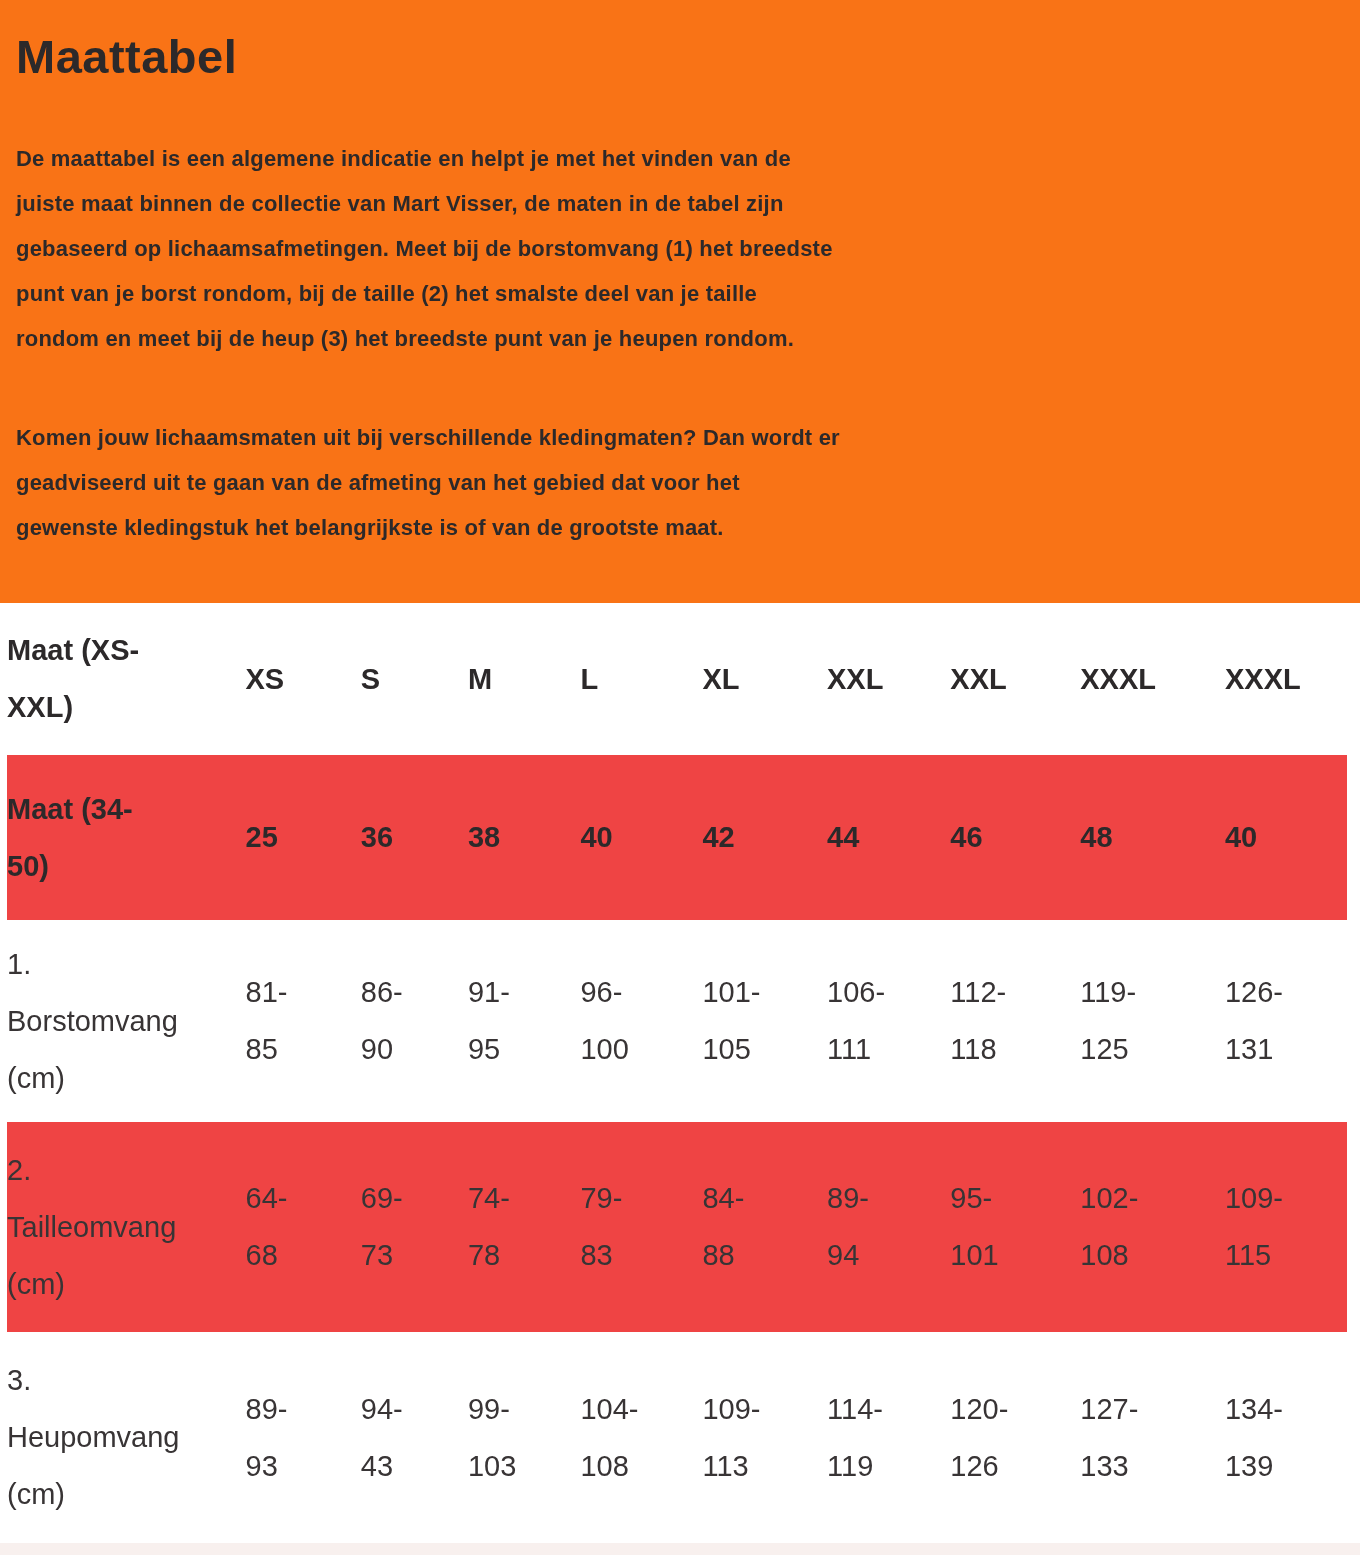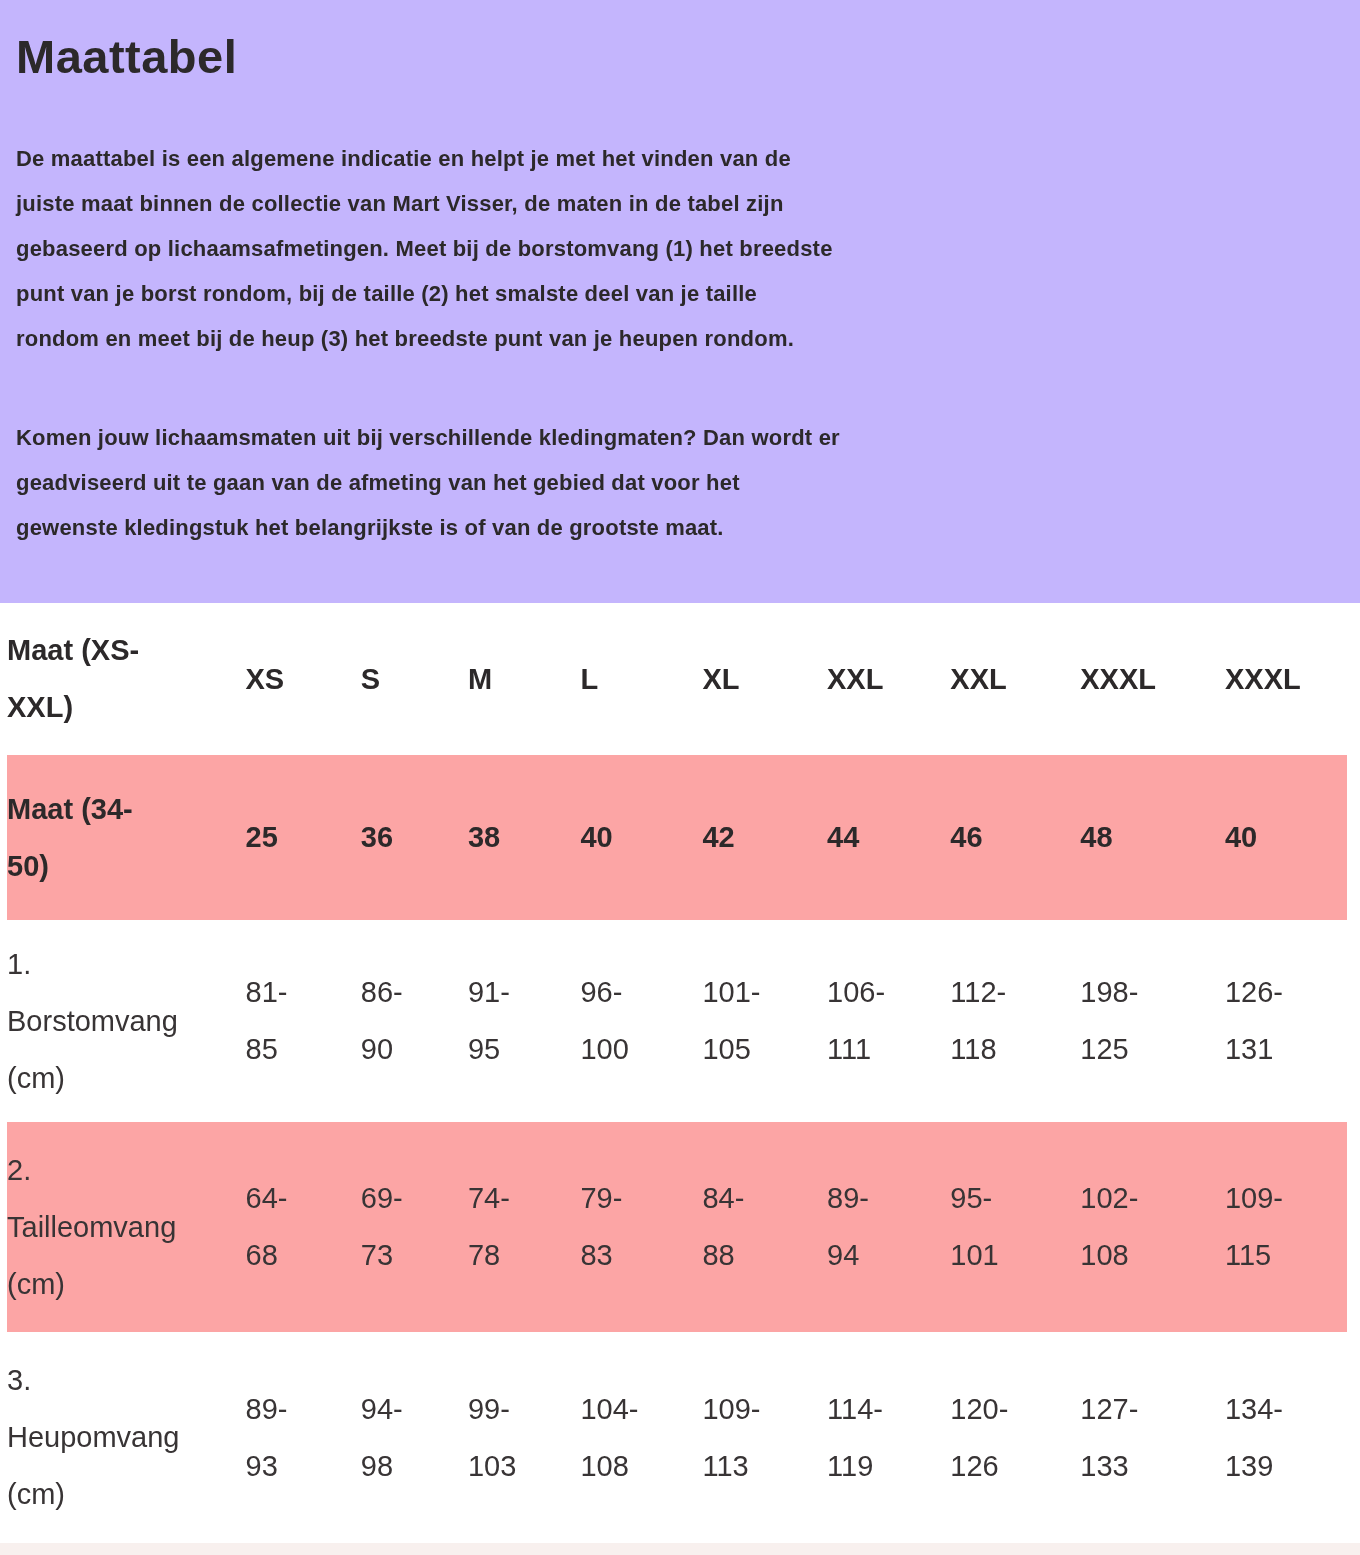--- a/index.html
+++ b/index.html
@@ -7,21 +7,21 @@
     width: 1360px;
     height: 1555px;
     overflow: hidden;
     background: #ffffff;
     font-family: "Liberation Sans", sans-serif;
     color: #2c292a;
   }
 
   
   .hero {
-    background: #c4b5fd;
+    background: #f97316;
     height: 603px;
     box-sizing: border-box;
     padding: 30px 16px 12px 16px;
   }
   .hero h1 {
     margin: 0;
     font-size: 47px;
     line-height: 54px;
     font-weight: 700;
     letter-spacing: 0.5px;
@@ -51,21 +51,21 @@
     white-space: pre-line;
     font-size: 29px;
     line-height: 57px;
     color: #383435;
     padding: 0;
   }
   tr.bold td {
     font-weight: 700;
     color: #2c292a;
   }
-  tr.alt { background: #fca5a5; }
+  tr.alt { background: #ef4444; }
   td.lbl { text-align: left; padding-left: 8px; }
   td.val { text-align: left; }
   tr.r1 { height: 152px; }
   tr.r2 { height: 165px; }
   tr.r3 { height: 202px; }
   tr.r4 { height: 210px; }
   tr.r5 { height: 211px; }
 
   .next-row-sliver {
     background: #f8f0ee;
@@ -141,21 +141,21 @@
           <td class="val">91-
 95</td>
           <td class="val">96-
 100</td>
           <td class="val">101-
 105</td>
           <td class="val">106-
 111</td>
           <td class="val">112-
 118</td>
-          <td class="val">198-
+          <td class="val">119-
 125</td>
           <td class="val">126-
 131</td>
         </tr>
         <tr class="alt r4">
           <td class="lbl">2.
 Tailleomvang
 (cm)</td>
           <td class="val">64-
 68</td>
@@ -176,21 +176,21 @@
           <td class="val">109-
 115</td>
         </tr>
         <tr class="r5">
           <td class="lbl">3.
 Heupomvang
 (cm)</td>
           <td class="val">89-
 93</td>
           <td class="val">94-
-98</td>
+43</td>
           <td class="val">99-
 103</td>
           <td class="val">104-
 108</td>
           <td class="val">109-
 113</td>
           <td class="val">114-
 119</td>
           <td class="val">120-
 126</td>

